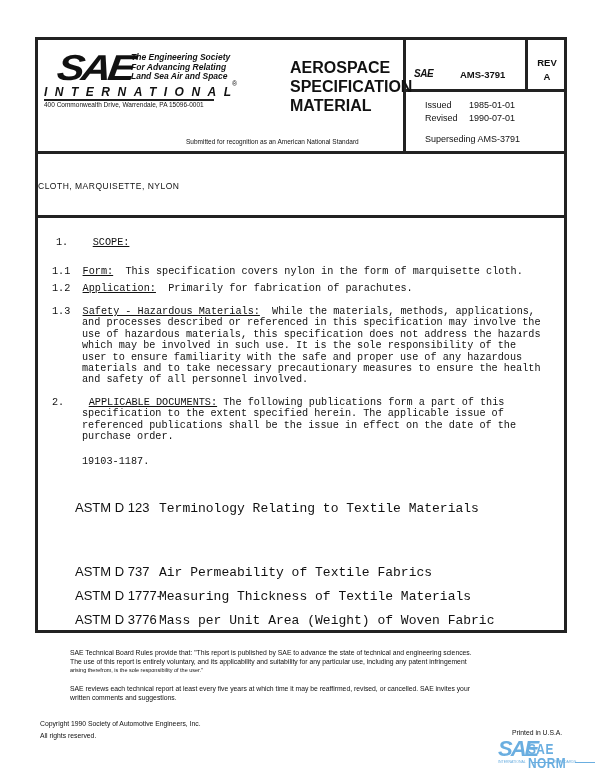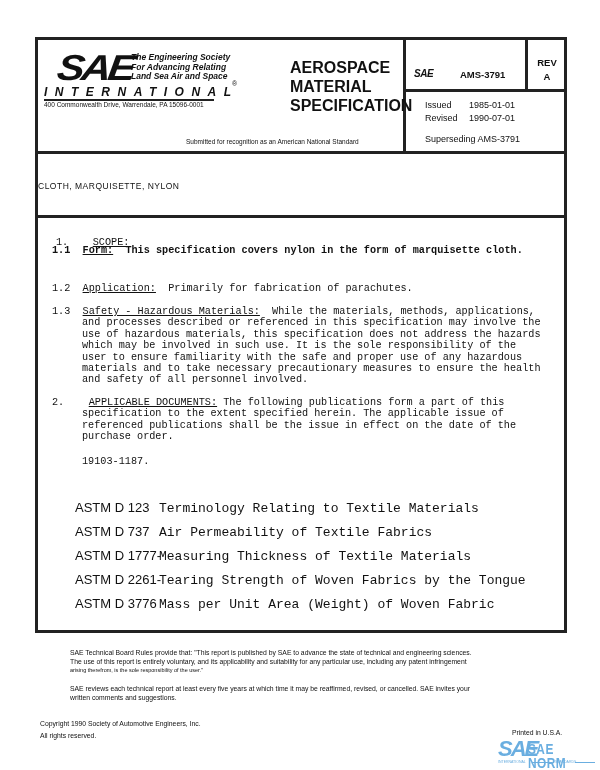--- a/index.html
+++ b/index.html
@@ -50,57 +50,56 @@
   <div>For Advancing Relating</div>
   <div>Land Sea Air and Space</div>
 </div>
 <div class="reg">®</div>
 <div class="intl">INTERNATIONAL</div>
 <div class="intl-rule"></div>
 <div class="address">400 Commonwealth Drive, Warrendale, PA 15096-0001</div>
 
 <div class="ams-title">
   <div>AEROSPACE</div>
+  <div>SPECIFICATION</div>
   <div>MATERIAL</div>
-  <div>SPECIFICATION</div>
 </div>
 <div class="submitted">Submitted for recognition as an American National Standard</div>
 
 <div class="sae-small">SAE</div>
 <div class="ams-num">AMS-3791</div>
 <div class="rev-label">
   <div>REV</div>
   <div>A</div>
 </div>
 
 <div class="dates">
   <div><span class="lbl">Issued</span><span>1985-01-01</span></div>
   <div><span class="lbl">Revised</span><span>1990-07-01</span></div>
 </div>
 <div class="superseding">Superseding AMS-3791</div>
 
 <div class="doc-title">CLOTH, MARQUISETTE, NYLON</div>
 
 <div class="abs body-text" style="left:56px; top:237px;"><span>1.</span>    <span class="u">SCOPE:</span></div>
 
-<div class="abs body-text" style="left:52px; top:245px;font-weight:bold;"><span>1.1</span>  <span class="u">Form:</span><span>  This specification covers nylon in the form of marquisette cloth.</span></div>
+<div class="abs body-text" style="left:52px; top:266px;"><span>1.1</span>  <span class="u">Form:</span><span>  This specification covers nylon in the form of marquisette cloth.</span></div>
 
 <div class="abs body-text" style="left:52px; top:283px;"><span>1.2</span>  <span class="u">Application:</span><span>  Primarily for fabrication of parachutes.</span></div>
 
 <div class="abs body-text" style="left:52px; top:306px;"><div><span>1.3</span>  <span class="u">Safety - Hazardous Materials:</span><span>  While the materials, methods, applications,</span></div><div style="padding-left:30px;"><div>and processes described or referenced in this specification may involve the</div><div>use of hazardous materials, this specification does not address the hazards</div><div>which may be involved in such use. It is the sole responsibility of the</div><div>user to ensure familiarity with the safe and proper use of any hazardous</div><div>materials and to take necessary precautionary measures to ensure the health</div><div>and safety of all personnel involved.</div></div></div>
 
 <div class="abs body-text" style="left:52px; top:397px;"><div><span>2.</span>    <span class="u">APPLICABLE DOCUMENTS:</span><span> The following publications form a part of this</span></div><div style="padding-left:30px;"><div>specification to the extent specified herein. The applicable issue of</div><div>referenced publications shall be the issue in effect on the date of the</div><div>purchase order.</div></div></div>
 
 <div class="abs body-text" style="left:52px; top:456px;"><div style="padding-left:30px;"><div>19103-1187.</div></div></div>
 
 <div class="abs body-text" style="left:75px; top:490px; font-size:13px; line-height:11.5px;">
 <div><span style="display:inline-block;width:84px;font-family:'Liberation Sans',sans-serif;">ASTM D 123</span><span>Terminology Relating to Textile Materials</span></div>
-<div><span style="display:inline-block;width:84px;font-family:'Liberation Sans',sans-serif;">ASTM D 737</span><span>Air Permeability of Textile Fabrics</span></div>
+<div><span style="display:inline-block;width:84px;font-family:'Liberation Sans',sans-serif;margin-top:40px;">ASTM D 737</span><span>Air Permeability of Textile Fabrics</span></div>
 <div><span style="display:inline-block;width:84px;font-family:'Liberation Sans',sans-serif;">ASTM D 1777-</span><span>Measuring Thickness of Textile Materials</span></div>
-<div><span style="display:inline-block;width:84px;font-family:'Liberation Sans',sans-serif;">ASTM D 2261-</span><span>Tearing Strength of Woven Fabrics by the Tongue</span></div>
 <div><span style="display:inline-block;width:84px;font-family:'Liberation Sans',sans-serif;">ASTM D 3776</span><span>Mass per Unit Area (Weight) of Woven Fabric</span></div>
 </div>
 
 <div class="footer" style="top:648px;">
   <div>SAE Technical Board Rules provide that: "This report is published by SAE to advance the state of technical and engineering sciences.</div>
   <div>The use of this report is entirely voluntary, and its applicability and suitability for any particular use, including any patent infringement</div>
   <div style="font-size:5.5px;">arising therefrom, is the sole responsibility of the user."</div>
 </div>
 <div class="footer" style="top:684px;">
   <div>SAE reviews each technical report at least every five years at which time it may be reaffirmed, revised, or cancelled. SAE invites your</div>

